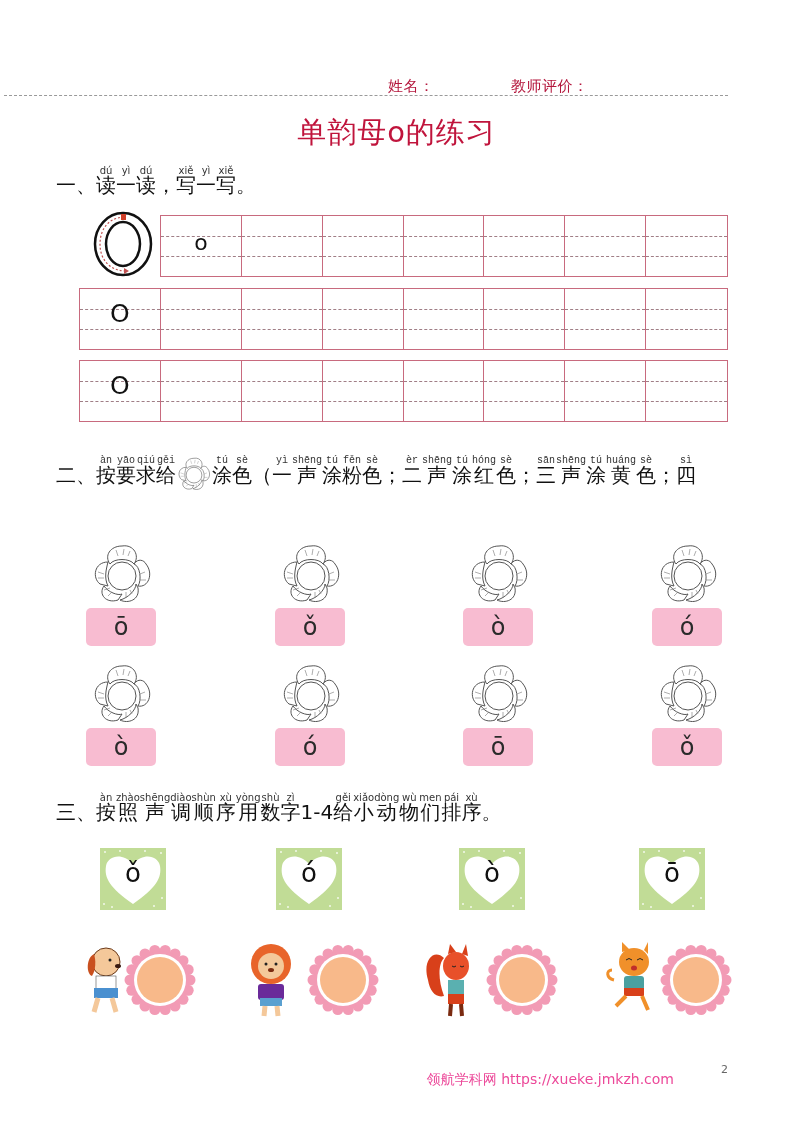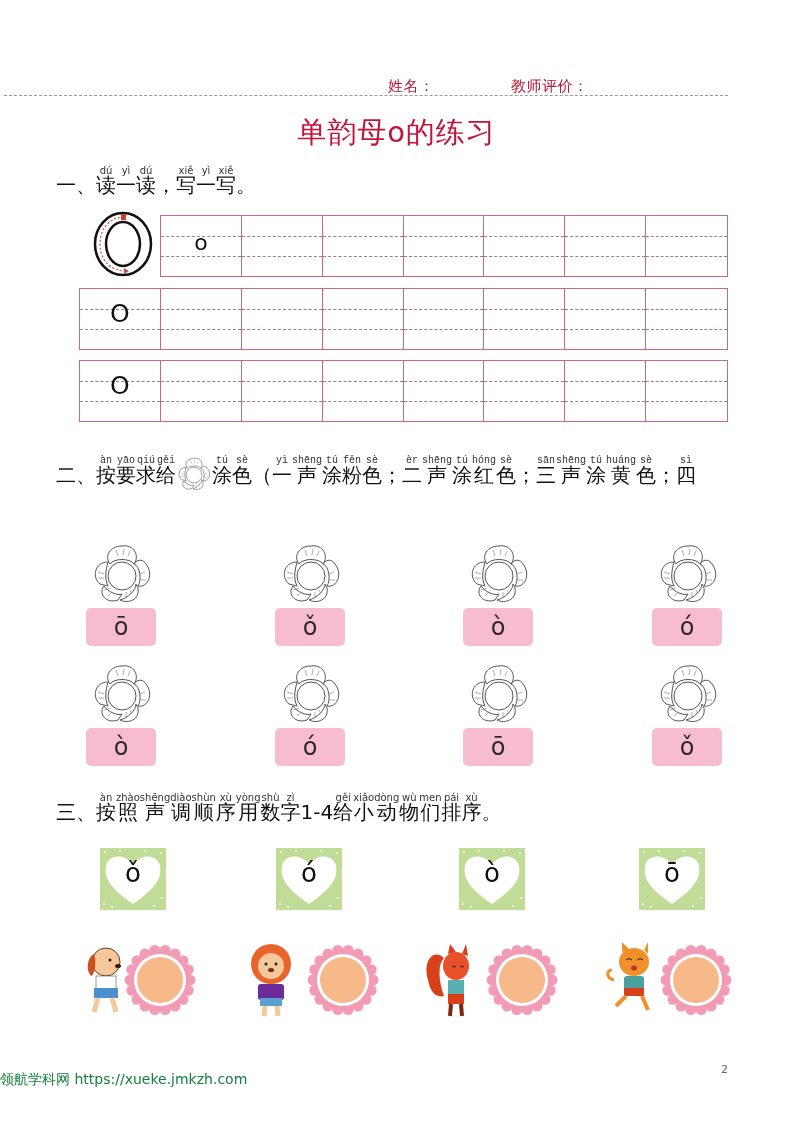--- a/index.html
+++ b/index.html
@@ -69,22 +69,22 @@
     .heart-card svg { position: absolute; left: 0; top: 0; }
     .heart-card .heart-letter {
       position: absolute; left: 0; right: 0; top: 12px; text-align: center;
       font-size: 26px; color: #111; line-height: 1;
     }
 
     .animal { position: absolute; width: 50px; height: 80px; }
     .sun-frame { position: absolute; width: 72px; height: 72px; }
 
     .footer {
-      position: absolute; left: 0; width: 674px; top: 1071px; text-align: left;
-      font-size: 14px; color: #15803d;
+      position: absolute; left: 0; width: 674px; top: 1071px; text-align: right;
+      font-size: 14px; color: #ec4899;
     }
     .page-num {
       position: absolute; left: 721px; top: 1063px; font-size: 11px; color: #666;
     }
   </style>
 </head>
 <body>
 
 <span class="header-label" style="left:388px;">姓名：</span>
 <span class="header-label" style="left:511px;">教师评价：</span>

